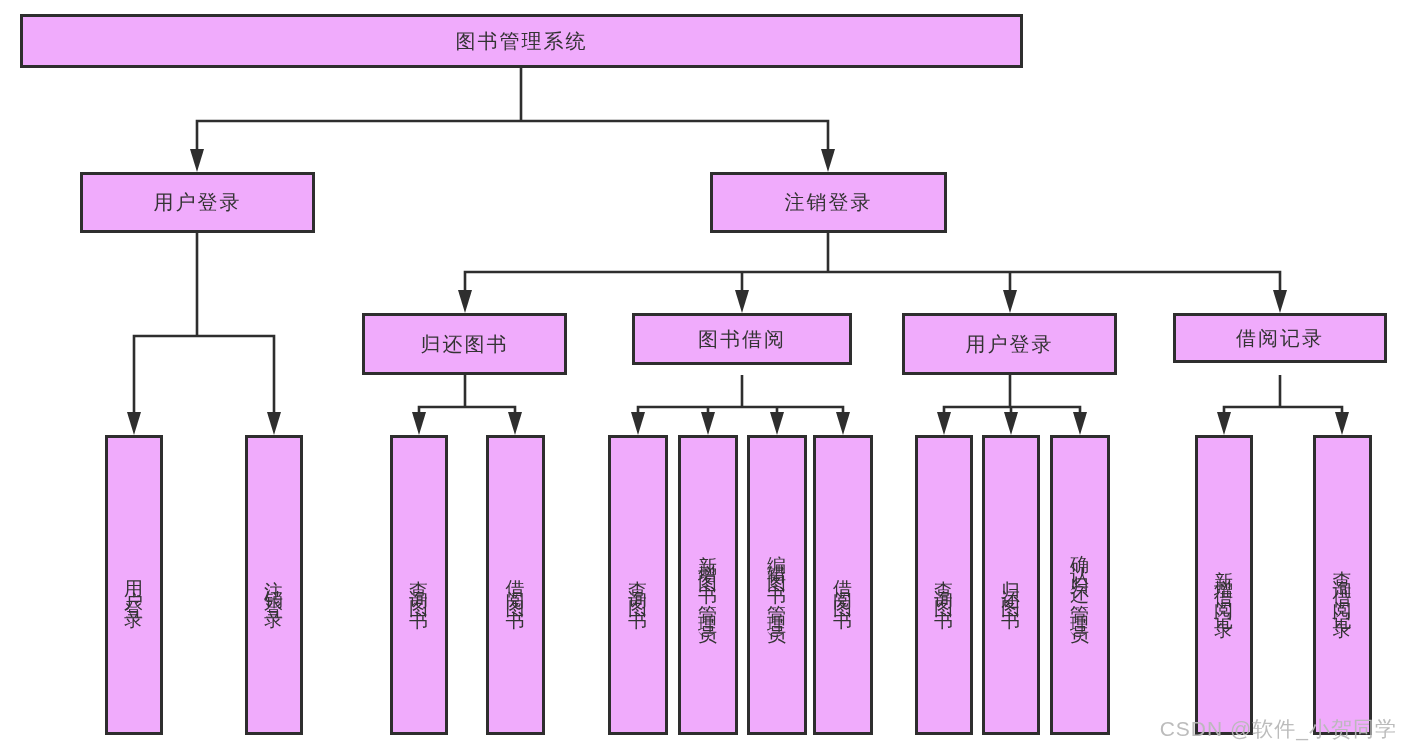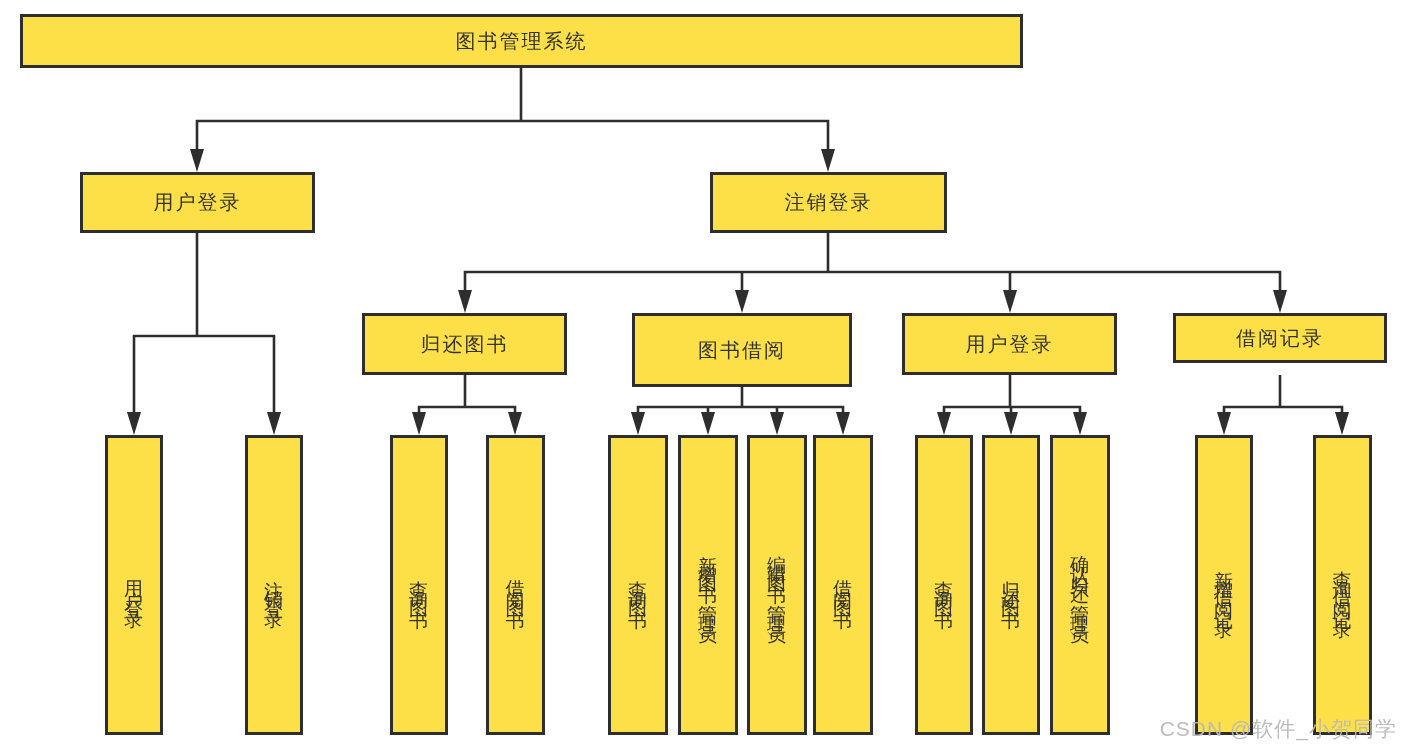--- a/index.html
+++ b/index.html
@@ -17,21 +17,21 @@
   }
   #connectors {
     position: absolute;
     left: 0; top: 0;
     width: 1405px;
     height: 747px;
   }
   .box {
     position: absolute;
     box-sizing: border-box;
-    background: #fde047;
+    background: #f0abfc;
     border: 3px solid #2e2e2e;
     color: #333333;
     display: flex;
     align-items: center;
     justify-content: center;
     text-align: center;
   }
   .box.h {
     font-size: 20px;
     letter-spacing: 2px;
@@ -98,21 +98,21 @@
       <polygon points="1335,412 1349,412 1342,435"></polygon>
     </g>
   </svg>
 
   <div class="box h" style="left:20px; top:14px; width:1003px; height:54px">图书管理系统</div>
 
   <div class="box h" style="left:80px; top:172px; width:235px; height:61px">用户登录</div>
   <div class="box h" style="left:710px; top:172px; width:237px; height:61px">注销登录</div>
 
   <div class="box h" style="left:362px; top:313px; width:205px; height:62px">归还图书</div>
-  <div class="box h" style="left:632px; top:313px; width:220px; height:74px">图书借阅</div>
+  <div class="box h" style="left:632px; top:313px; width:220px; height:52px">图书借阅</div>
   <div class="box h" style="left:902px; top:313px; width:215px; height:62px">用户登录</div>
   <div class="box h" style="left:1173px; top:313px; width:214px; height:50px">借阅记录</div>
 
   <div class="box v" style="left:105px; top:435px; width:58px; height:300px">用户登录</div>
   <div class="box v" style="left:245px; top:435px; width:58px; height:300px">注销登录</div>
 
   <div class="box v" style="left:390px; top:435px; width:58px; height:300px">查询图书</div>
   <div class="box v" style="left:486px; top:435px; width:59px; height:300px">借阅图书</div>
 
   <div class="box v" style="left:608px; top:435px; width:60px; height:300px">查询图书</div>

